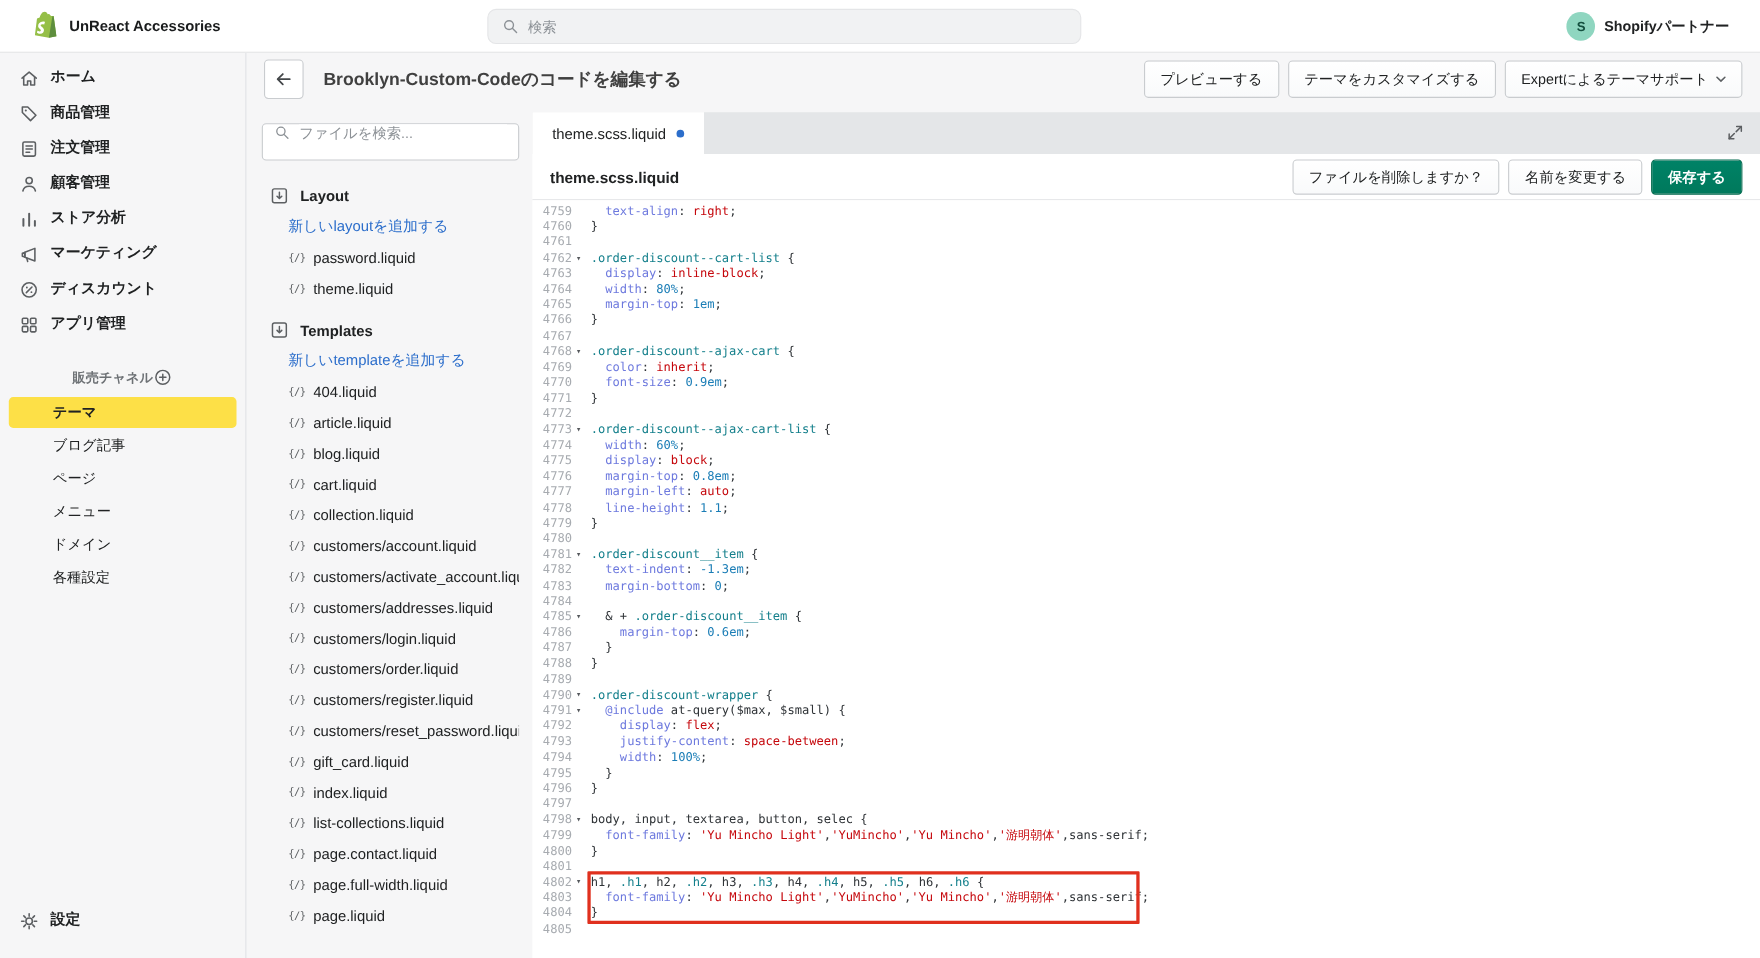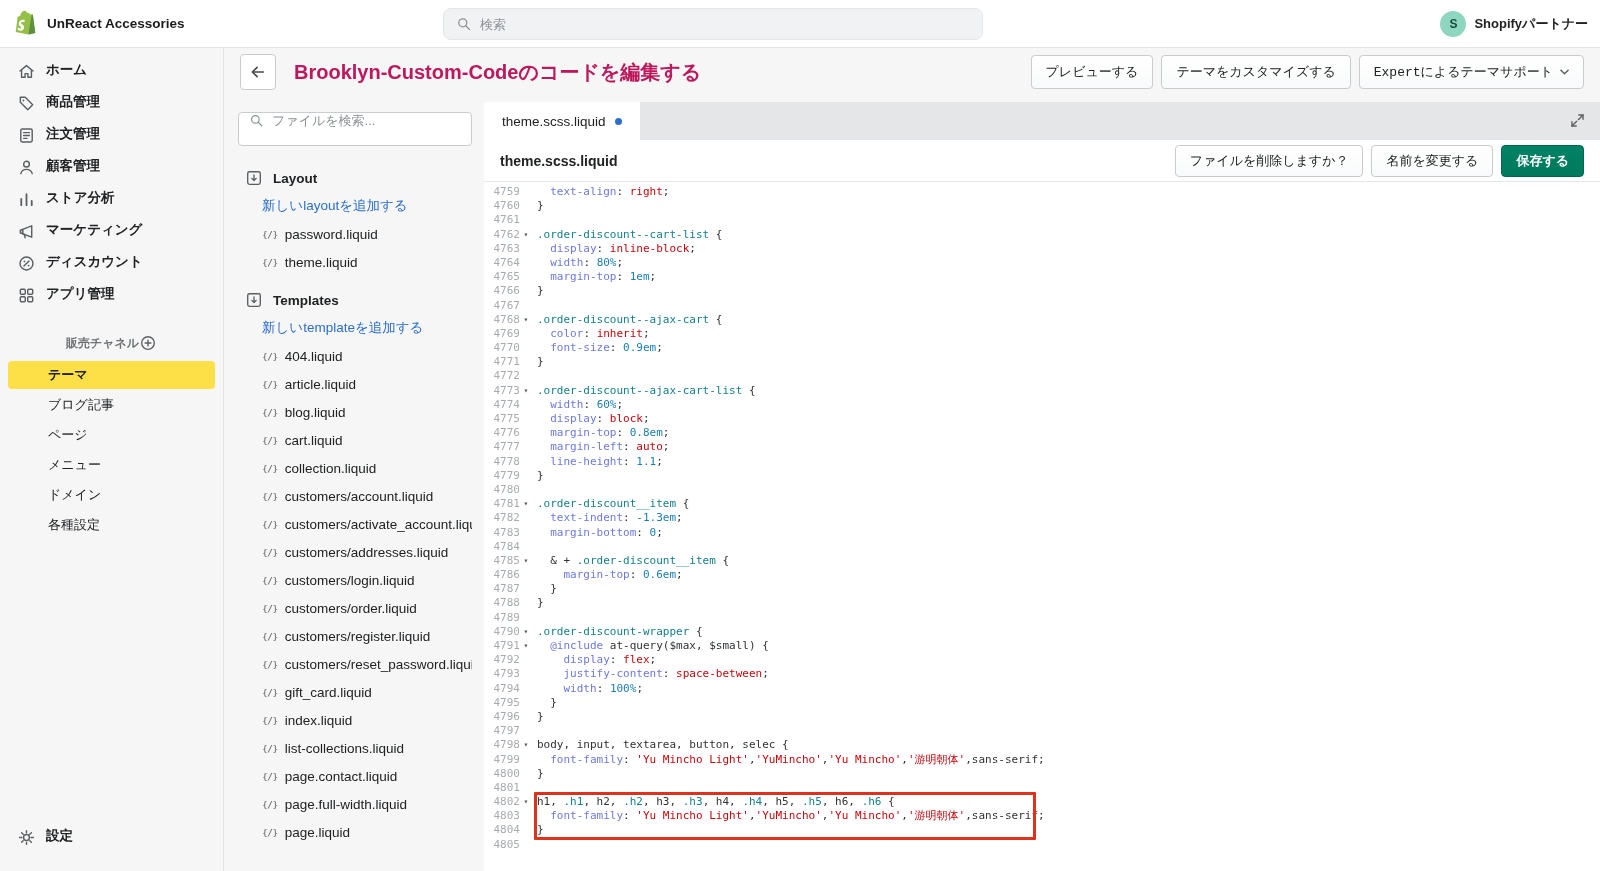--- a/index.html
+++ b/index.html
@@ -1,20 +1,20 @@
 <!DOCTYPE html>
 <html><head>
 <meta charset="utf-8">
 <style>
 *{box-sizing:border-box;margin:0;padding:0}
 html,body{width:1600px;height:871px;overflow:hidden}
 body{font-family:"Liberation Sans","DejaVu Sans",sans-serif;background:#f6f6f7;color:#202223;font-size:13px}
 .app{display:flex;flex-direction:column;height:100%}
 
-.topbar{height:48px;flex:0 0 48px;background:#fff;border-bottom:1px solid #e3e4e5;display:flex;align-items:center;padding:0 12px;position:relative;z-index:5}
+.topbar{height:48px;flex:0 0 48px;background:#fff;border-bottom:1px solid #e3e4e5;display:flex;align-items:center;padding:0 28px;position:relative;z-index:5}
 .topbar-left{display:flex;align-items:center;gap:9px}
 .store-name{font-weight:700;font-size:13.5px;color:#1a1c1d}
 .topbar-search{position:absolute;left:443px;top:8px;width:540px;height:32px;background:#f1f2f3;border:1px solid #e4e5e7;border-radius:8px;display:flex;align-items:center;gap:8px;padding:0 12px}
 .topbar-search input{border:none;outline:none;background:transparent;font-size:13px;color:#202223;width:100%;font-family:inherit}
 .topbar-search input::placeholder,.file-search input::placeholder{color:#8c9196}
 .topbar-user{margin-left:auto;display:flex;align-items:center;gap:8px;cursor:pointer}
 .avatar{width:26px;height:26px;border-radius:50%;background:#8fd6c0;color:#14503f;font-weight:700;font-size:12px;display:flex;align-items:center;justify-content:center}
 .user-name{font-weight:700;font-size:13px}
 
 .body-row{flex:1;display:flex;min-height:0}
@@ -29,23 +29,23 @@
 .eye{display:flex;cursor:pointer}
 .subnav{display:flex;flex-direction:column;margin-top:2px}
 .subnav-item{height:28px;margin:1px 8px;padding:0 8px 0 40px;border-radius:4px;display:flex;align-items:center;font-size:13px;color:#202223;cursor:pointer}
 .subnav-item.selected{background:#fde047;font-weight:600}
 .sidebar-spacer{flex:1}
 .settings{margin-bottom:14px}
 
 .main{flex:1;display:flex;flex-direction:column;min-width:0}
 .page-header{height:48px;flex:0 0 48px;display:flex;align-items:center;padding:0 16px;gap:18px}
 .back-btn{width:36px;height:36px;background:#fff;border:1px solid #c9cccf;border-radius:4px;display:flex;align-items:center;justify-content:center;cursor:pointer}
-.page-title{font-size:20px;font-weight:600;color:#be185d}
+.page-title{font-size:16px;font-weight:600;color:#404040}
 .header-actions{margin-left:auto;display:flex;gap:8px}
-.btn{height:34px;padding:0 14px;background:linear-gradient(180deg,#fff,#f9fafb);border:1px solid #c9cccf;border-radius:4px;font-size:13px;font-weight:500;color:#202223;display:inline-flex;align-items:center;gap:7px;cursor:pointer;font-family:Liberation Mono, monospace;white-space:nowrap}
+.btn{height:34px;padding:0 14px;background:linear-gradient(180deg,#fff,#f9fafb);border:1px solid #c9cccf;border-radius:4px;font-size:13px;font-weight:500;color:#202223;display:inline-flex;align-items:center;gap:7px;cursor:pointer;font-family:Liberation Sans, sans-serif;white-space:nowrap}
 .btn-primary{background:linear-gradient(180deg,#008266,#00795c);border-color:#00684c;color:#fff;font-weight:600}
 
 .content-row{flex:1;display:flex;padding-left:14px;min-height:0}
 .file-panel{width:234px;flex:0 0 234px;margin-right:12px;padding-top:16px;display:flex;flex-direction:column;min-height:0}
 .file-search{height:34px;flex:0 0 34px;background:#fff;border:1px solid #c9cccf;border-radius:4px;display:flex;align-items:flex-start;gap:8px;padding:0 10px}
 .file-search input{border:none;outline:none;font-size:13px;width:100%;color:#202223;font-family:inherit}
 .file-tree{margin-top:18px;overflow:hidden;flex:1}
 .tree-section{margin-bottom:10px}
 .tree-header{display:flex;align-items:center;gap:9px;height:28px;padding-left:6px;font-size:13.5px;font-weight:600}
 .tree-link{height:28px;display:flex;align-items:center;padding-left:24px;color:#2c6ecb;font-size:13.5px;cursor:pointer;white-space:nowrap}

